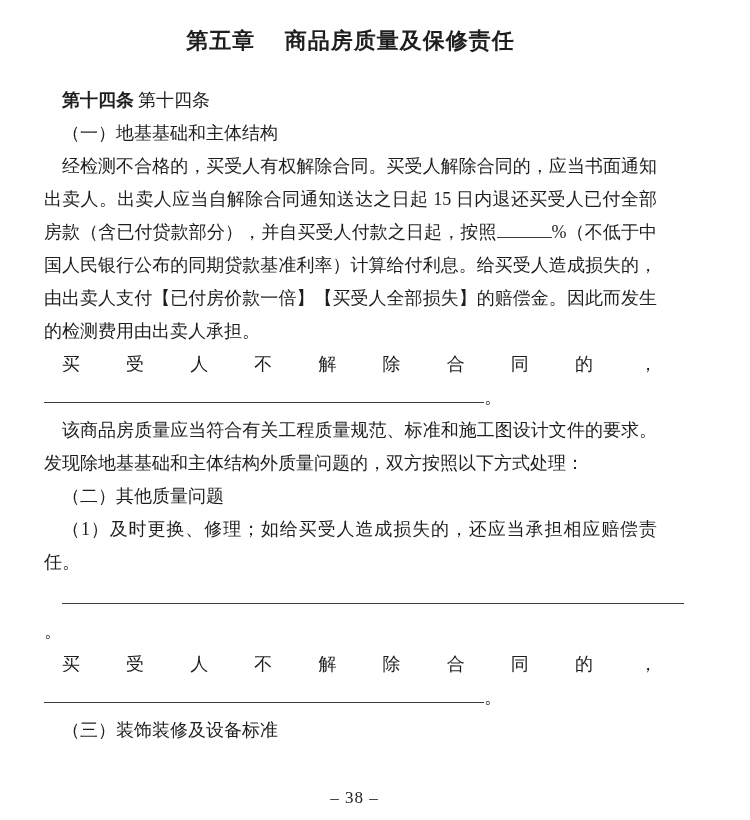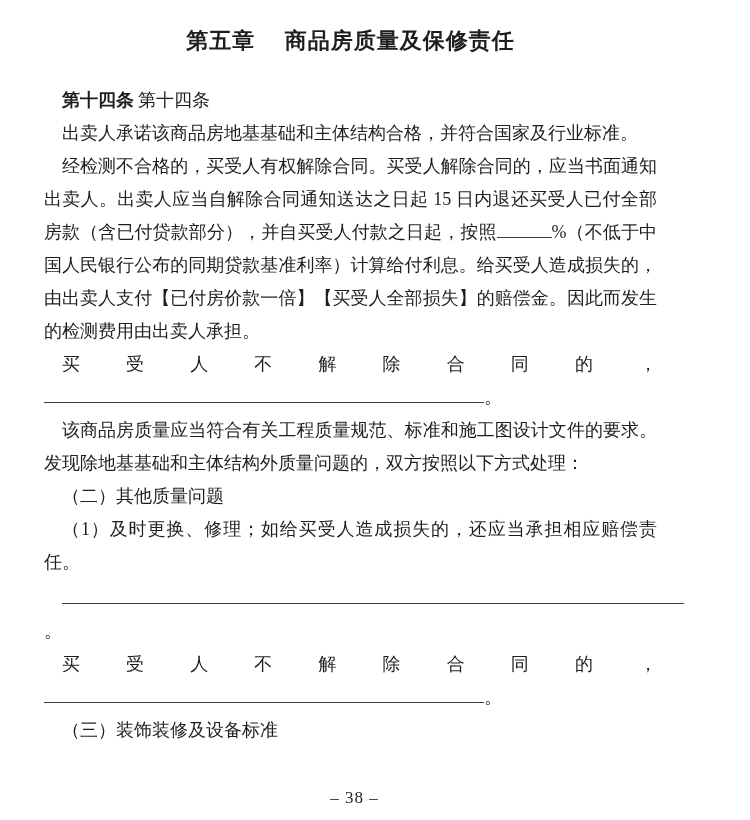--- a/index.html
+++ b/index.html
@@ -63,22 +63,22 @@
 <body>
 
 <div class="page">
 
   <div class="chapter-title">第五章　 商品房质量及保修责任</div>
 
   <div class="content">
 
     <p class="para"><span class="article-number">第十四条</span><span>第十四条</span></p>
 
+    <p class="para">（一）地基基础和主体结构</p>
 
-    <p class="para">出卖人承诺该商品房地基基础和主体结构合格，并符合国家及行业标准。</p>
 
     <p class="para"><span>经检测不合格的，买受人有权解除合同。买受人解除合同的，应当书面通知出卖人。出卖人应当自解除合同通知送达之日起 15 日内退还买受人已付全部房款（含已付贷款部分），并自买受人付款之日起，按照</span><span class="blank blank-pct"></span><span>%（不低于中国人民银行公布的同期贷款基准利率）计算给付利息。给买受人造成损失的，由出卖人支付【已付房价款一倍】【买受人全部损失】的赔偿金。因此而发生的检测费用由出卖人承担。</span></p>
 
     <p class="para"><span>买受人不解除合同的，</span><span class="blank blank-long"></span><span>。</span></p>
 
     <p class="para">该商品房质量应当符合有关工程质量规范、标准和施工图设计文件的要求。发现除地基基础和主体结构外质量问题的，双方按照以下方式处理：</p>
 
     <p class="para">（二）其他质量问题</p>
 
     <p class="para">（1）及时更换、修理；如给买受人造成损失的，还应当承担相应赔偿责任。</p>

